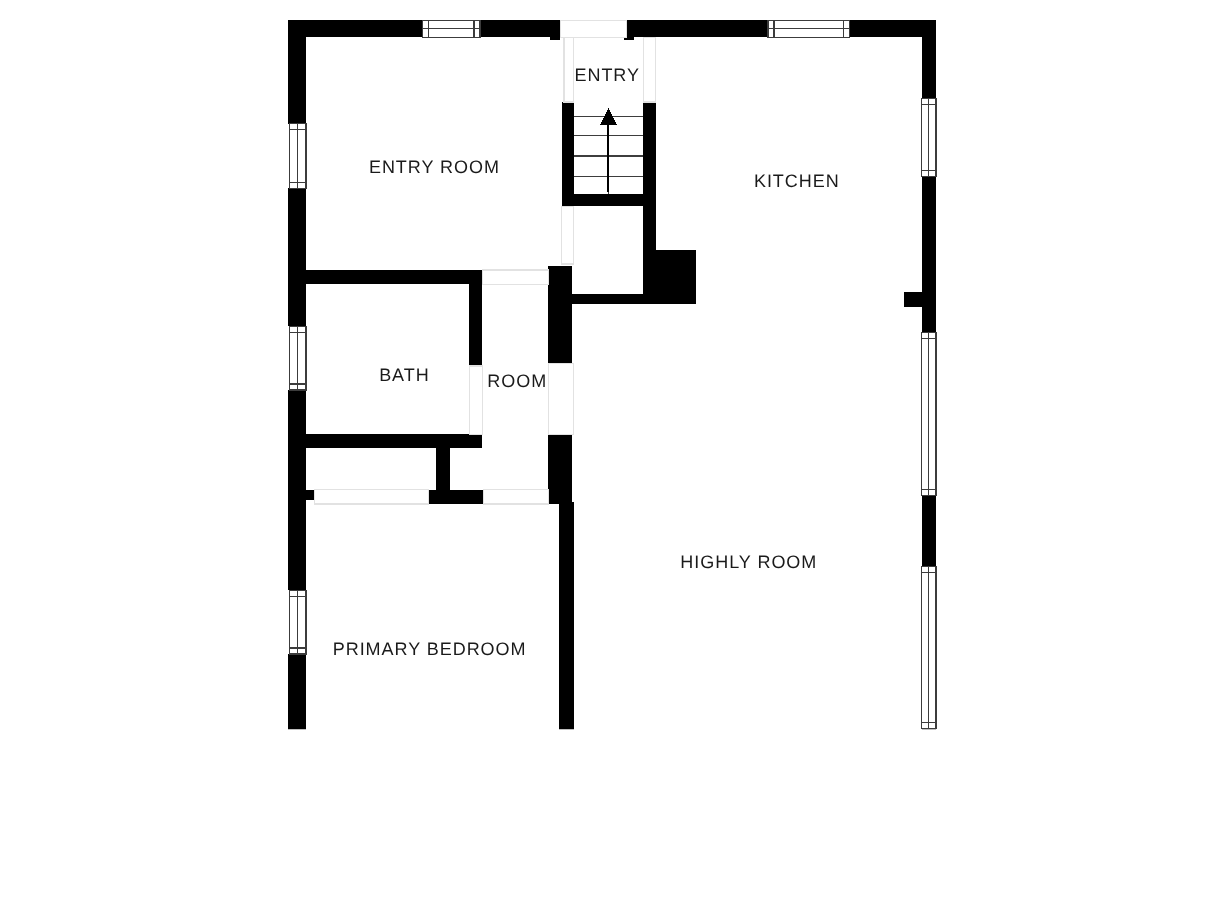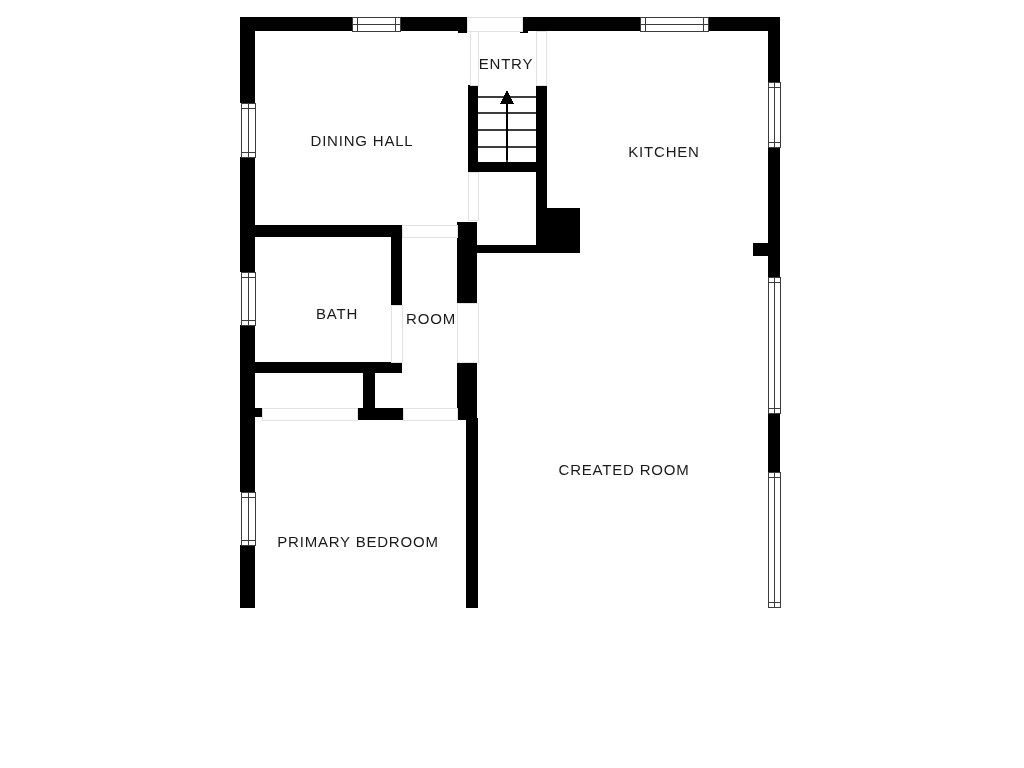--- a/index.html
+++ b/index.html
@@ -163,21 +163,21 @@
       <line class="tread" x1="478" y1="147" x2="536" y2="147"></line>
       <line class="tread" x1="507" y1="97" x2="507" y2="162"></line>
       <g>
         <line class="arrow" x1="507" y1="104" x2="507" y2="160"></line>
         <polygon points="507,90 500,104 514,104" fill="#000000"></polygon>
       </g>
     </g>
   </svg>
 
   <div class="room-label lbl-entry">ENTRY</div>
-  <div class="room-label lbl-dining">DINING HALL</div>
+  <div class="room-label lbl-dining">ENTRY ROOM</div>
   <div class="room-label lbl-kitchen">KITCHEN</div>
   <div class="room-label lbl-bath">BATH</div>
   <div class="room-label lbl-hall">ROOM</div>
-  <div class="room-label lbl-living">CREATED ROOM</div>
+  <div class="room-label lbl-living">HIGHLY ROOM</div>
   <div class="room-label lbl-bedroom">PRIMARY BEDROOM</div>
 
 
 </div>
 
 </body></html>

